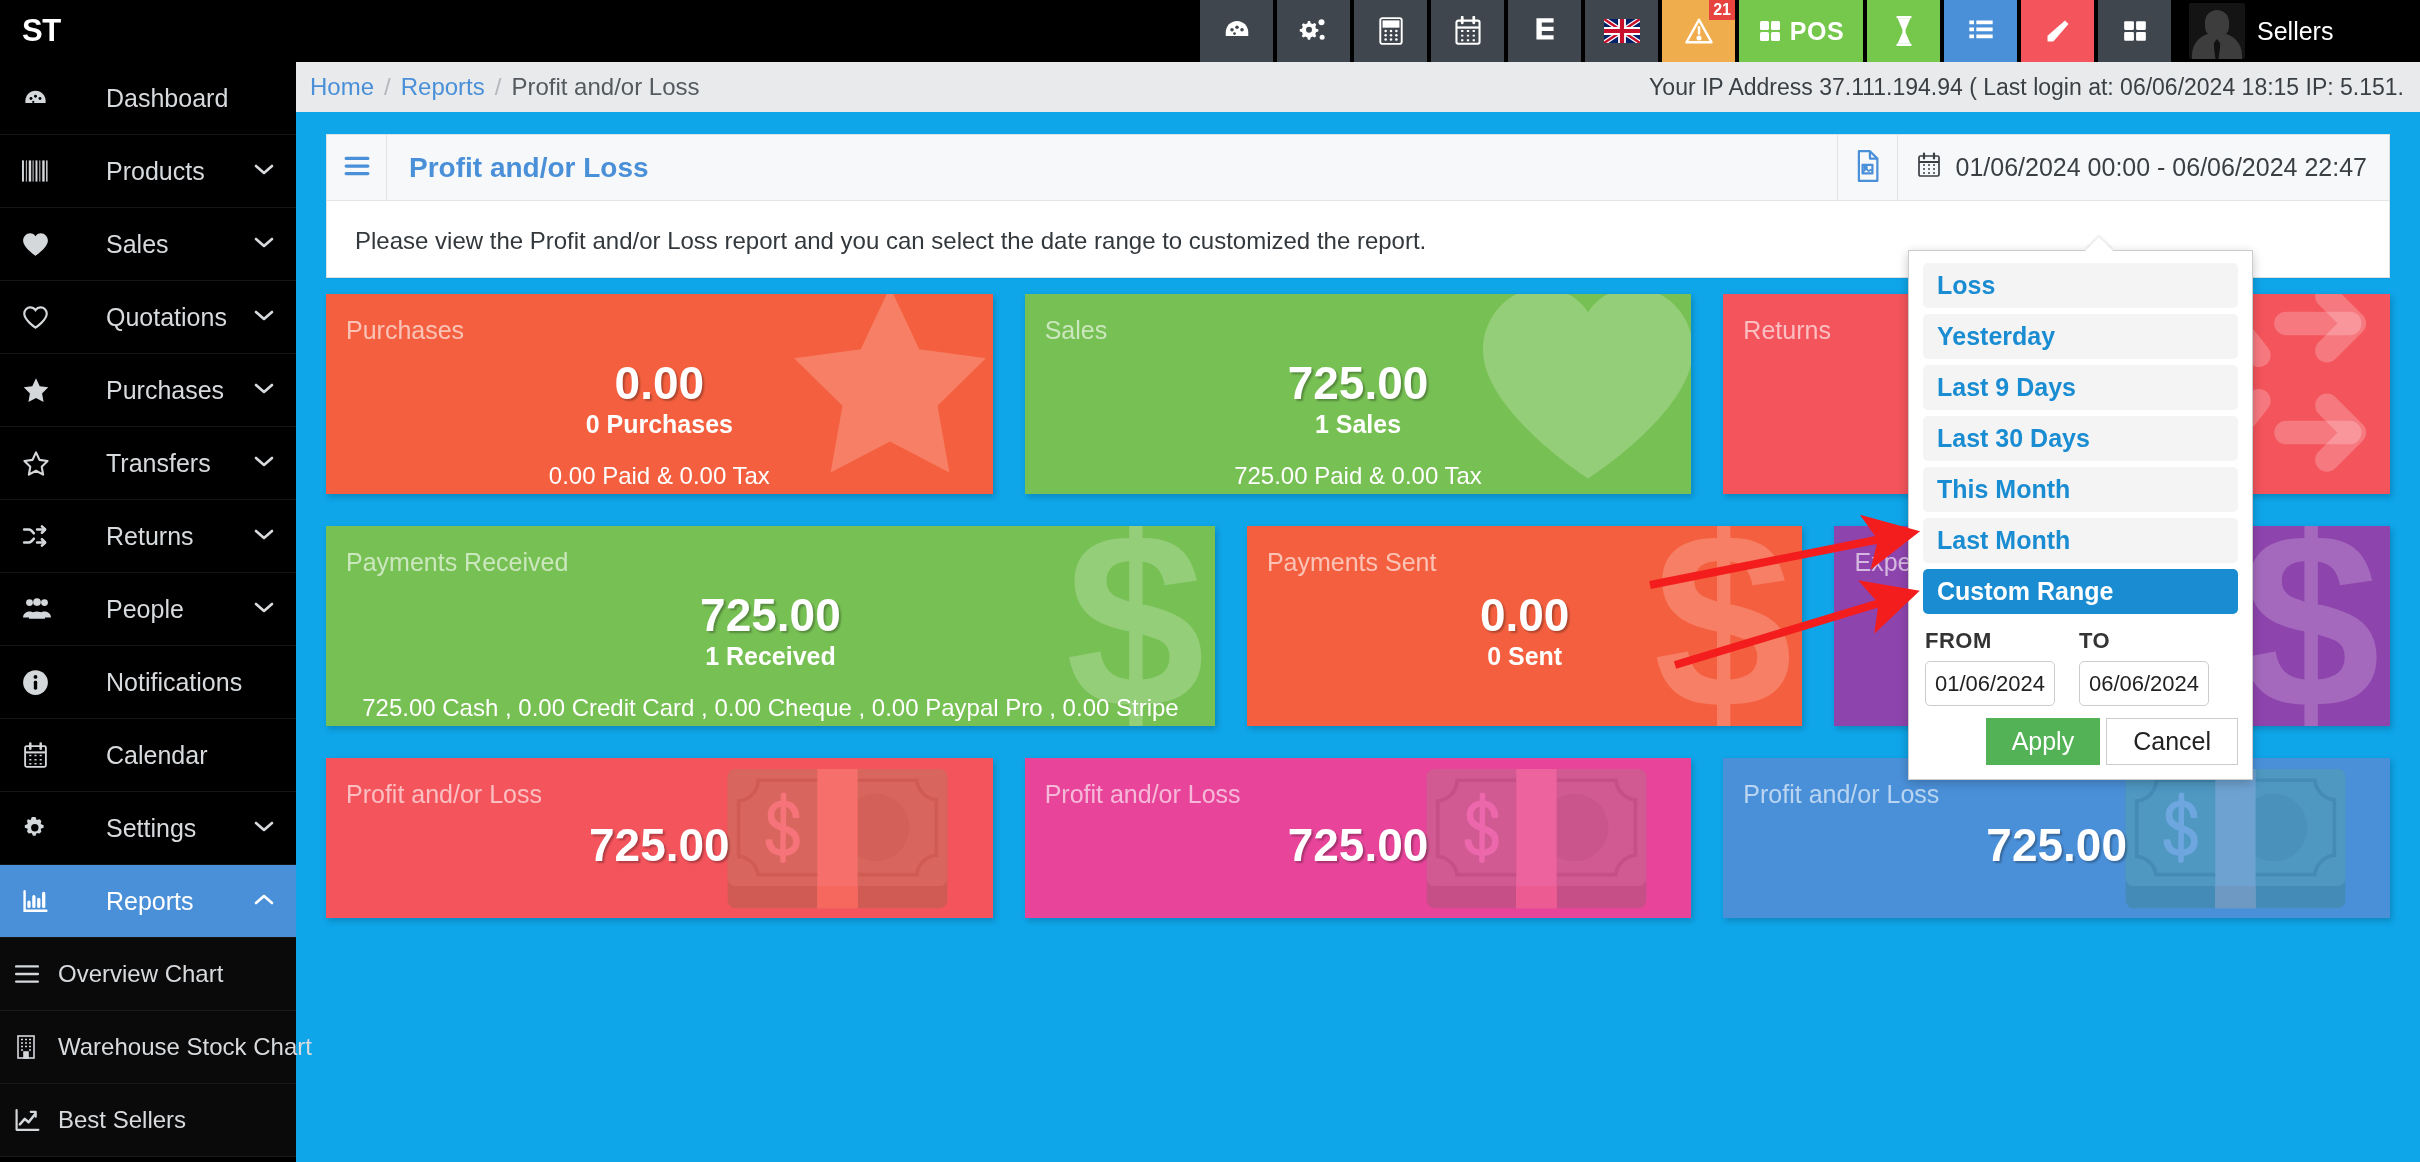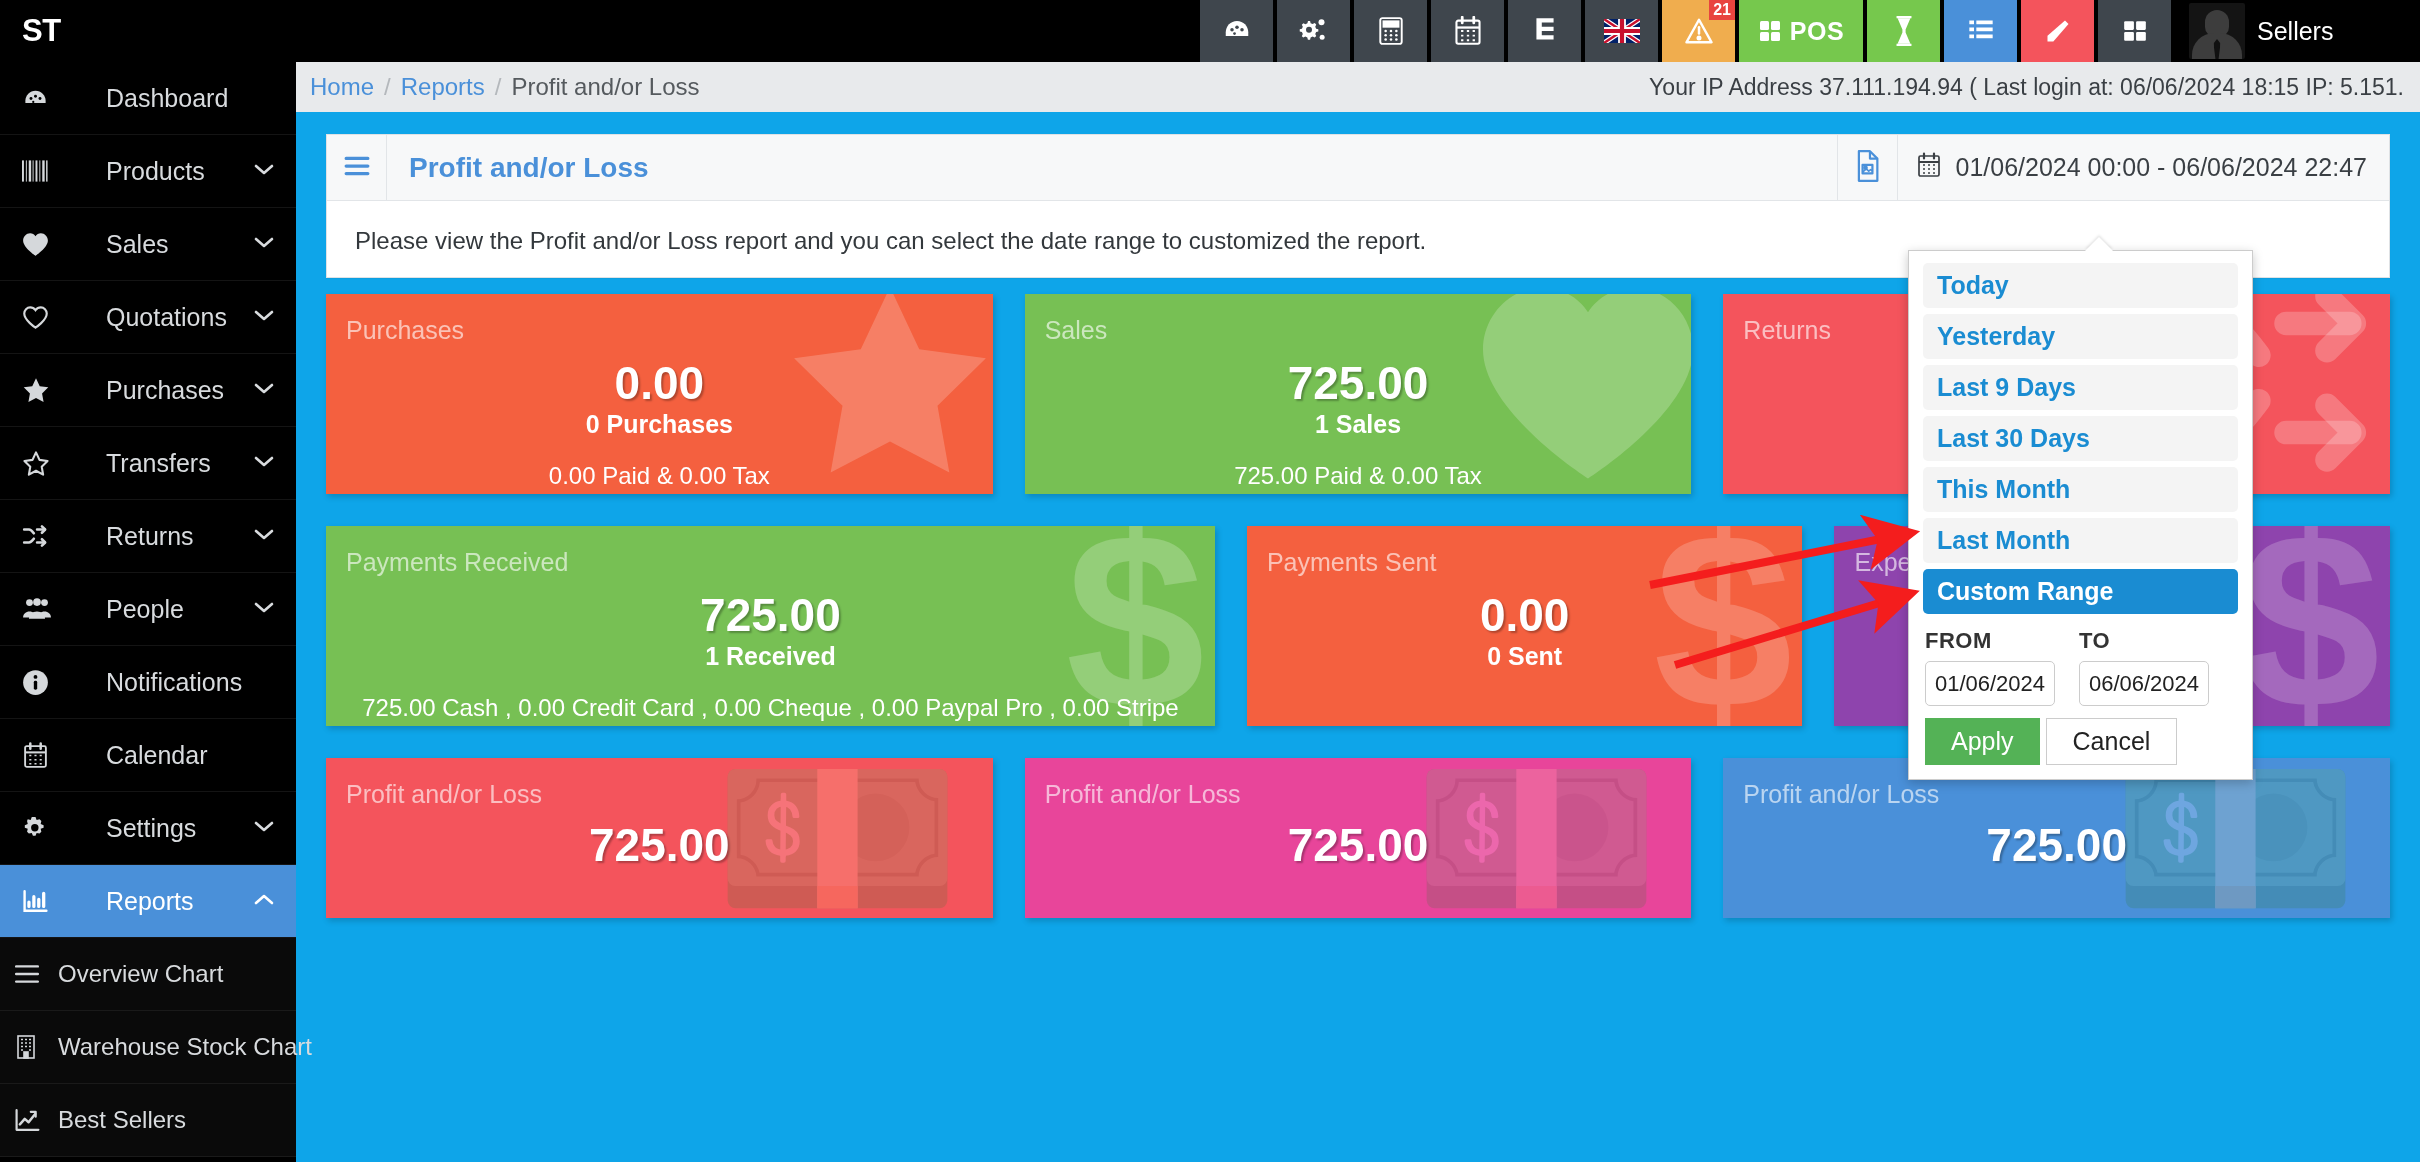--- a/index.html
+++ b/index.html
@@ -266,21 +266,21 @@
   }
   .dr-lab-from { width: 130px; }
   .dr-inputs { display: flex; gap: 24px; margin-top: 7px; padding-left: 2px; }
   .dr-inputs input {
     width: 130px; height: 45px;
     border: 1px solid #ccc; border-radius: 5px;
     font-size: 22px; text-align: center;
     font-family: "Liberation Sans", sans-serif;
     color: #222; background: #fff;
   }
-  .dr-actions { display: flex; gap: 6px; margin-top: 12px; padding-left: 2px; }
+  .dr-actions { display: flex; gap: 6px; margin-top: 12px; padding-left: 2px; justify-content: flex-end; }
   .dr-apply {
     background: #54b256; color: #fff; border: none;
     font-size: 25px; padding: 8px 26px; cursor: pointer;
     font-family: "Liberation Sans", sans-serif;
   }
   .dr-cancel {
     background: #fff; color: #222; border: 1px solid #ccc;
     font-size: 25px; padding: 8px 26px; cursor: pointer;
     font-family: "Liberation Sans", sans-serif;
   }
@@ -790,21 +790,21 @@
         <div class="c-bg" style="right:30px;top:-20px;font-size:200px;color:rgba(255,255,255,0.2);font-family:'Liberation Sans',sans-serif;">💵</div>
         <div class="c-title">Profit and/or Loss</div>
         <div class="c-value">725.00</div>
       </div>
     </div>
 
   </div>
 </div>
 
 <div class="dr-popup">
-  <div class="dr-item">Today</div>
+  <div class="dr-item">Loss</div>
   <div class="dr-item">Yesterday</div>
   <div class="dr-item">Last 9 Days</div>
   <div class="dr-item">Last 30 Days</div>
   <div class="dr-item">This Month</div>
   <div class="dr-item">Last Month</div>
   <div class="dr-item sel">Custom Range</div>
 
   <div class="dr-labels">
     <span class="dr-lab-from">FROM</span>
     <span>TO</span>

